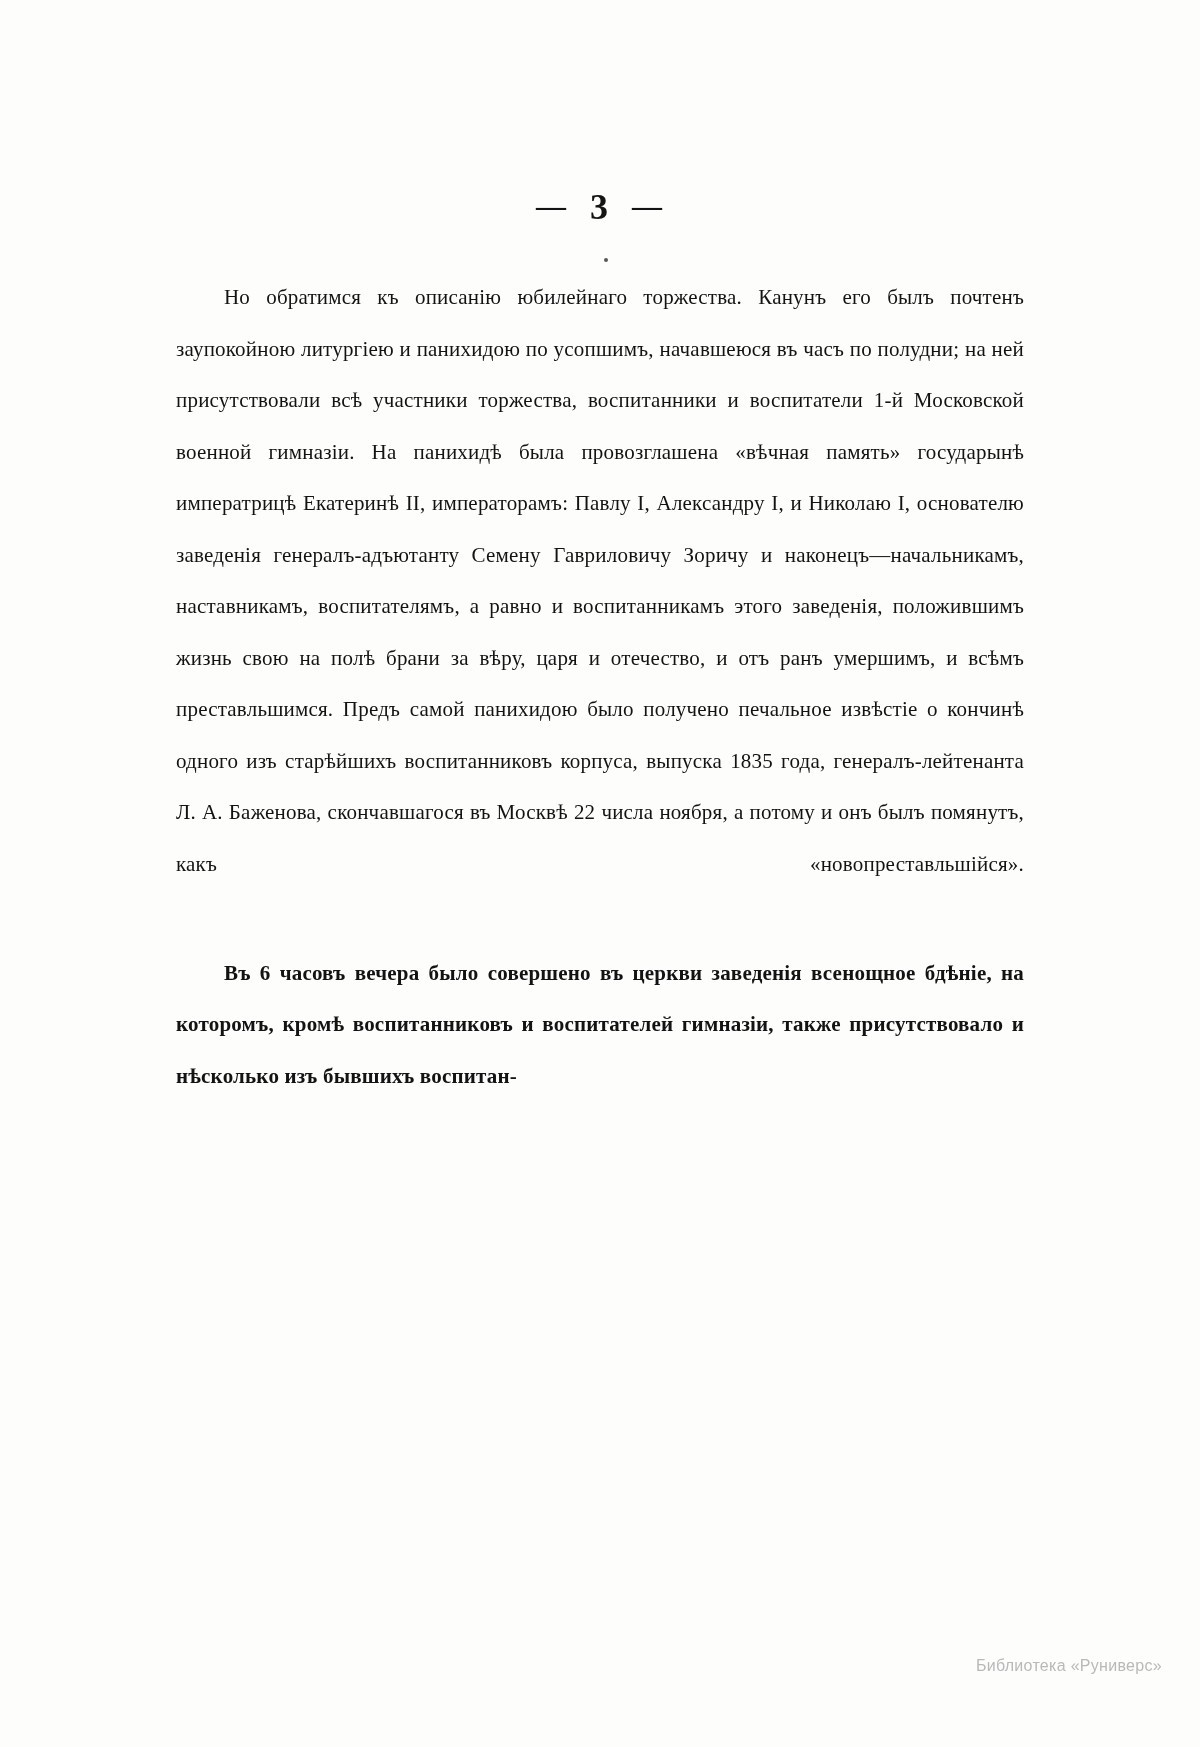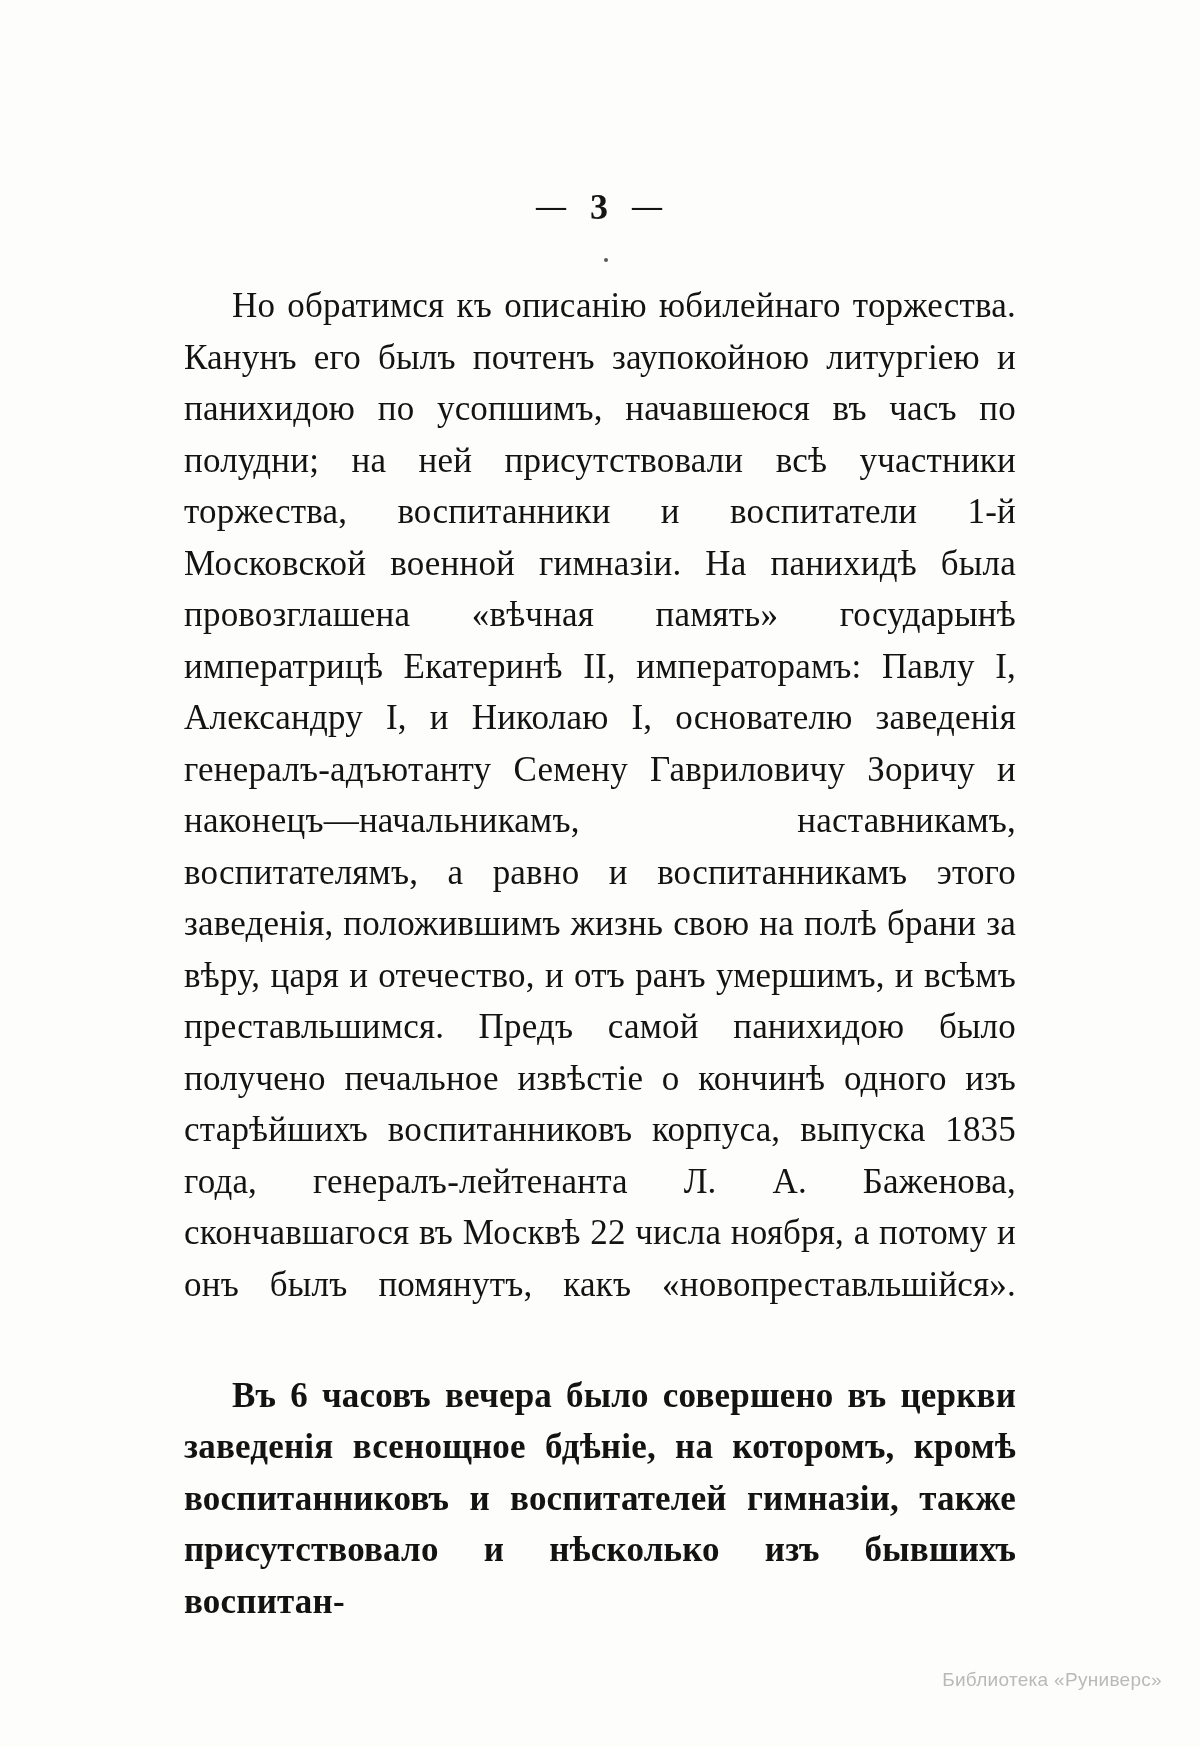--- a/index.html
+++ b/index.html
@@ -46,22 +46,22 @@
     font-size: 36px;
     font-family: "Liberation Serif", serif;
   }
   .body-text {
     position: absolute;
     left: 176px;
     top: 272px;
     width: 848px;
   }
   .para {
-    margin: 8px;
-    font-size: 35px;
+    margin: 0;
+    font-size: 21px;
     line-height: 51.5px;
     text-align: justify;
     text-justify: inter-word;
     letter-spacing: 0.2px;
     color: #131313;
     font-family: "Liberation Serif", serif;
   }
   .para + .para {
     margin-top: 6px;
     font-weight: bold;
@@ -86,22 +86,22 @@
     top: 258px;
     width: 4px;
     height: 4px;
     background: #222;
     border-radius: 50%;
     opacity: .75;
   }
   .watermark {
     position: absolute;
     right: 38px;
-    bottom: 56px;
-    font-size: 19px;
+    bottom: 72px;
+    font-size: 16px;
     color: #b9b9b9;
     font-family: "Liberation Sans", sans-serif;
     letter-spacing: .3px;
   }
 </style>
 </head>
 <body>
 
 <div class="page">
 

